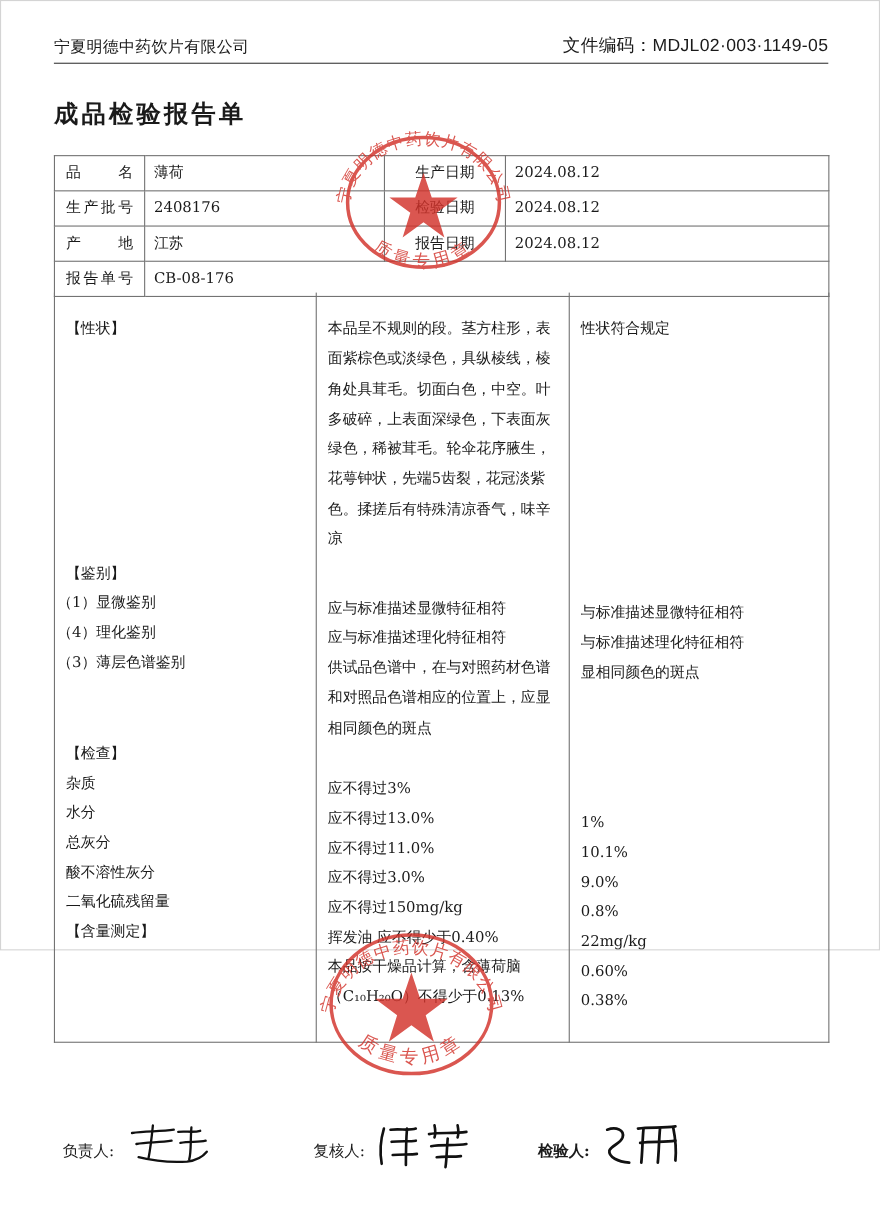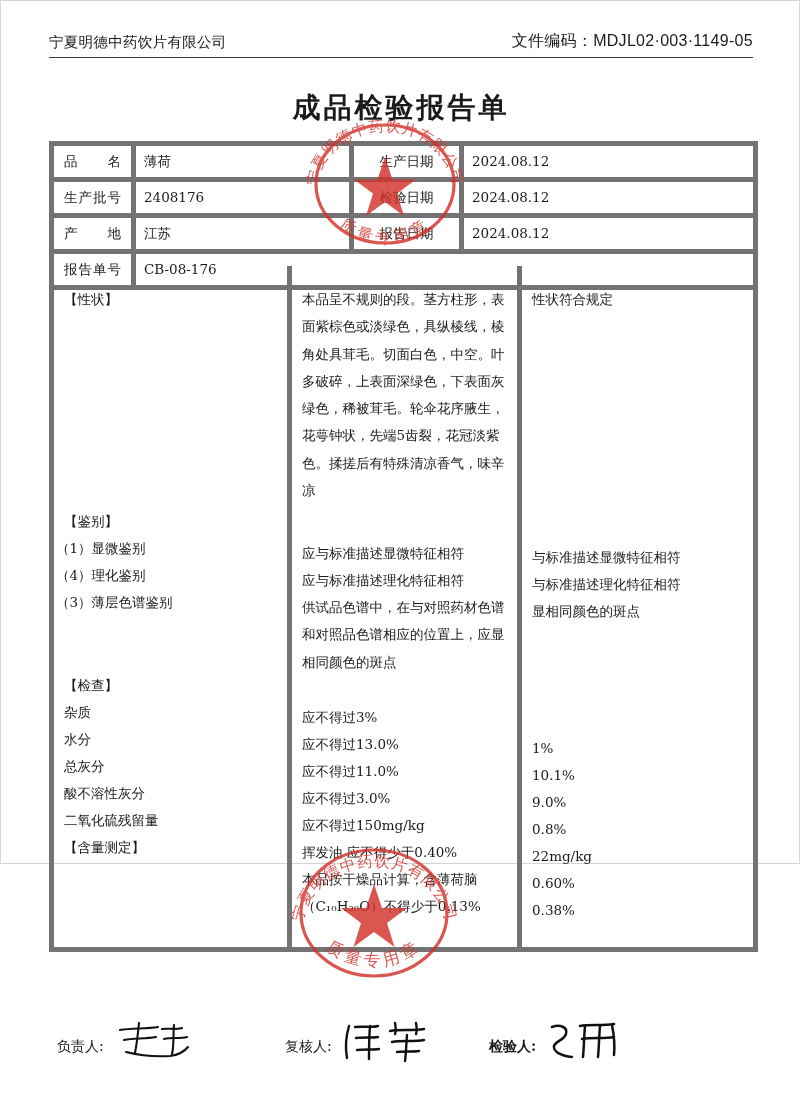--- a/index.html
+++ b/index.html
@@ -56,38 +56,38 @@
     height: 0;
     border-top: 1.6px solid #3a3a3a;
   }
 
   
   .title {
     position: absolute;
     left: 0;
     top: 88px;
     width: 704px;
-    text-align: center;
-    font-size: 28px;
+    text-align: left;
+    font-size: 22px;
     font-weight: bold;
     letter-spacing: 3px;
     font-family: Liberation Sans, sans-serif;
   }
 
   
   table.rpt {
     position: absolute;
     left: 0;
     top: 140px;
     width: 704px;
     border-collapse: collapse;
     table-layout: fixed;
   }
   table.rpt td {
-    border: 5px solid #737373;
+    border: 1px solid #737373;
     padding: 0 8px;
     font-size: 13.5px;
     vertical-align: top;
     line-height: 1.65;
   }
   .lbl {
     width: 82px;
     text-align: justify;
     text-align-last: justify;
     padding: 0 10px !important;

